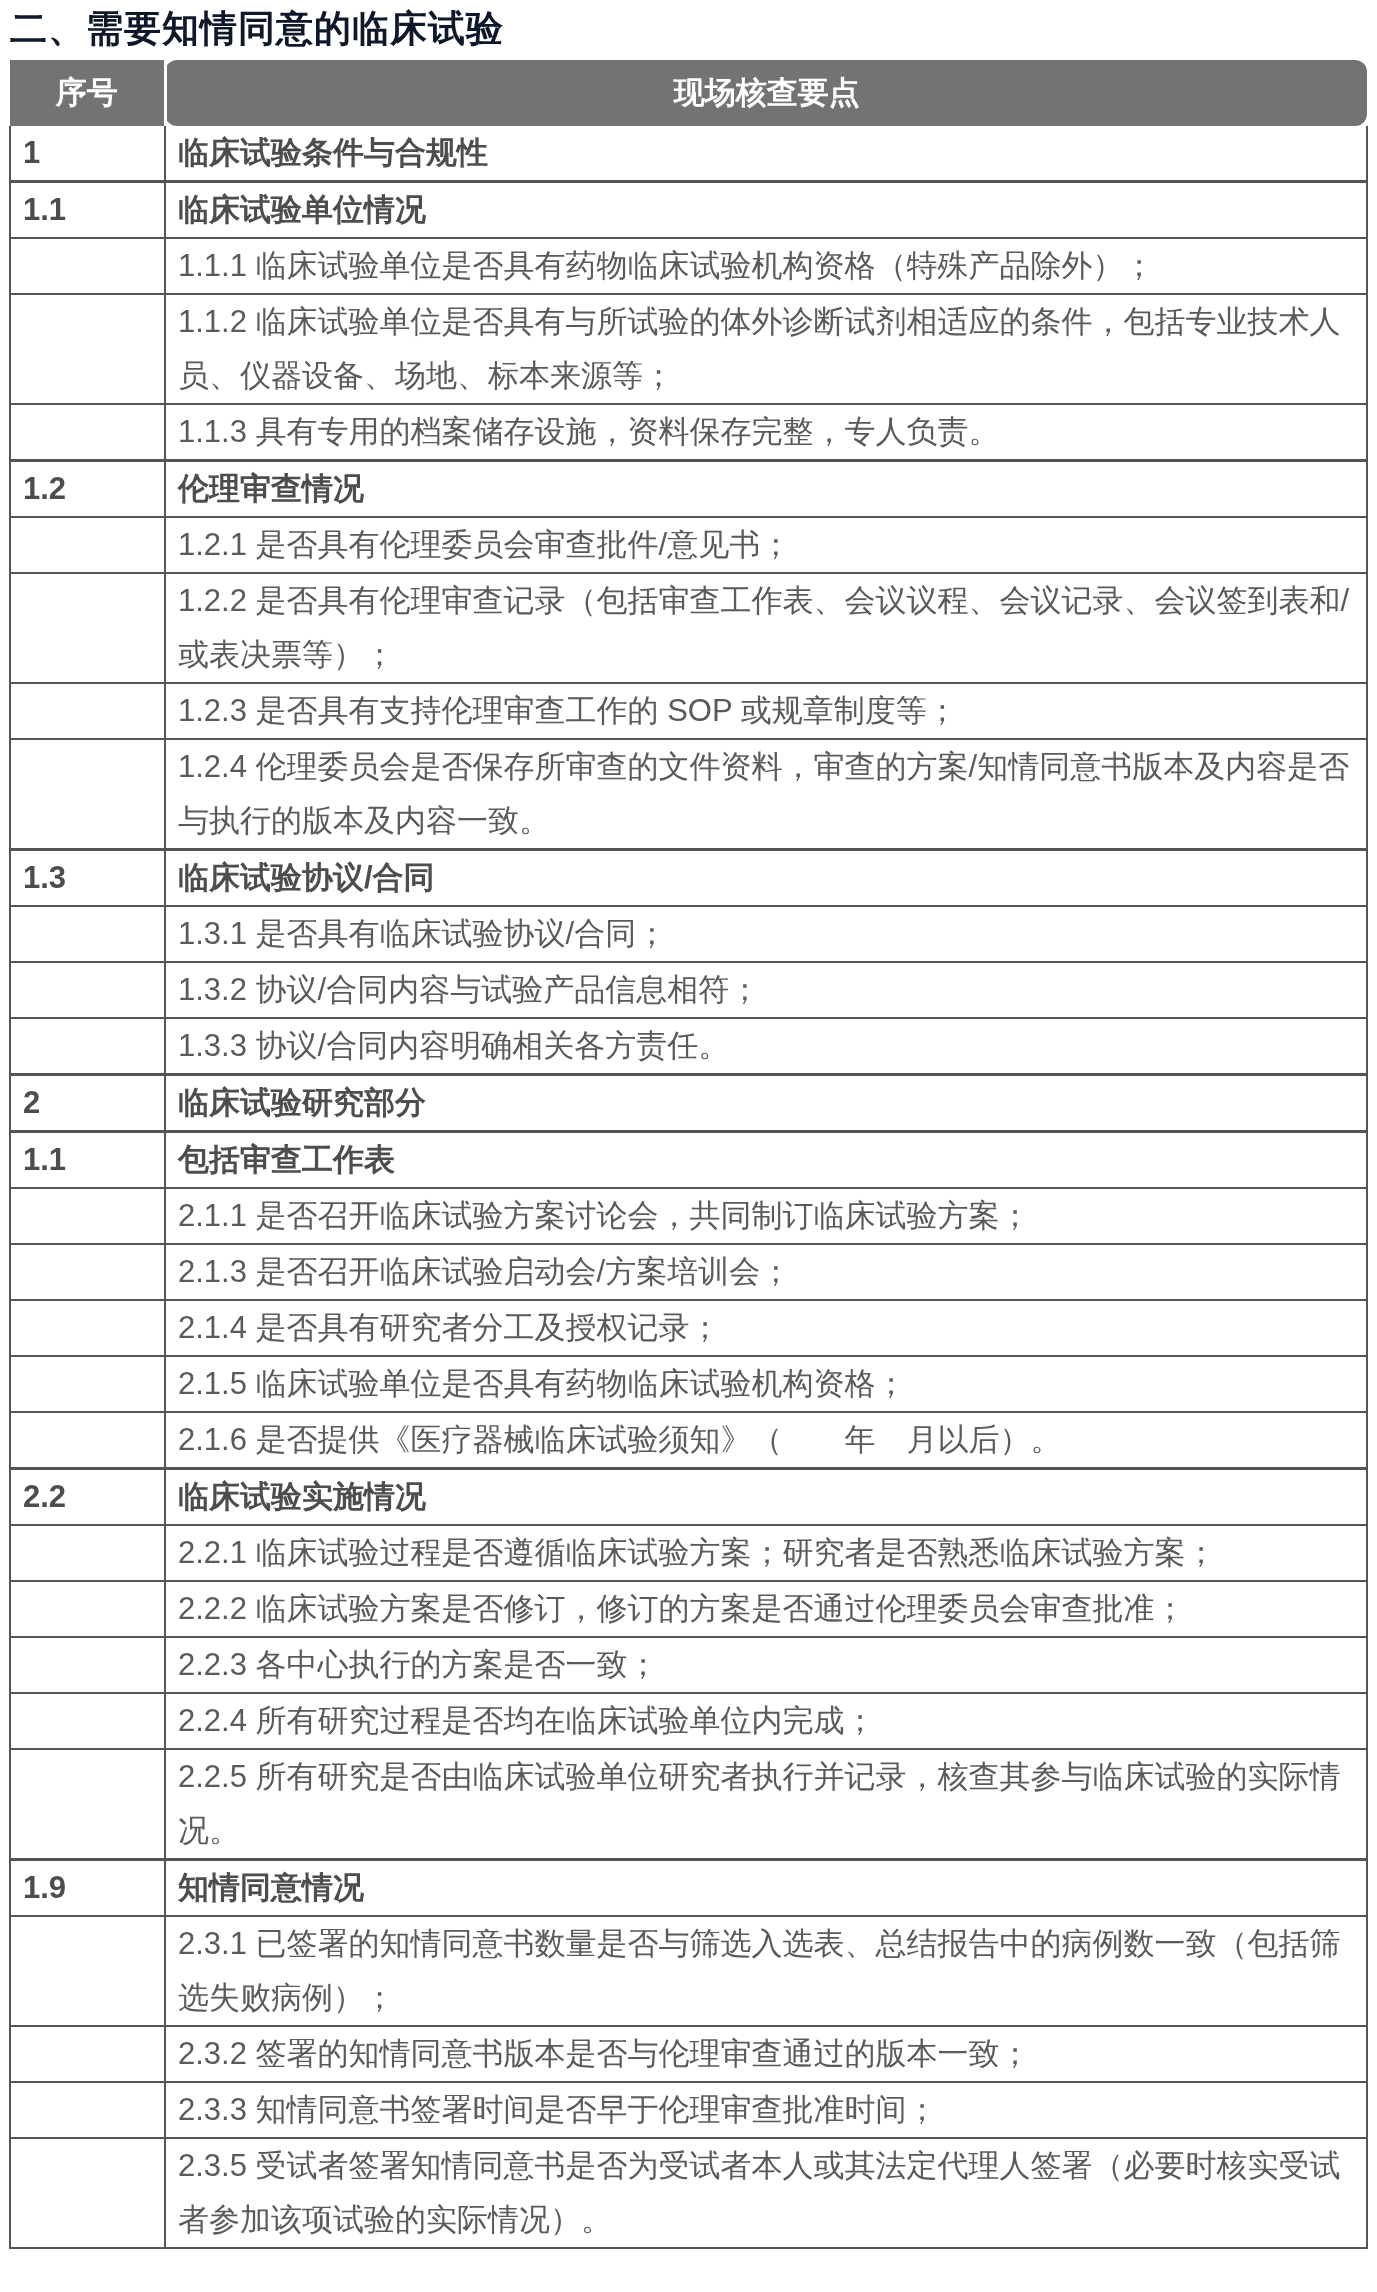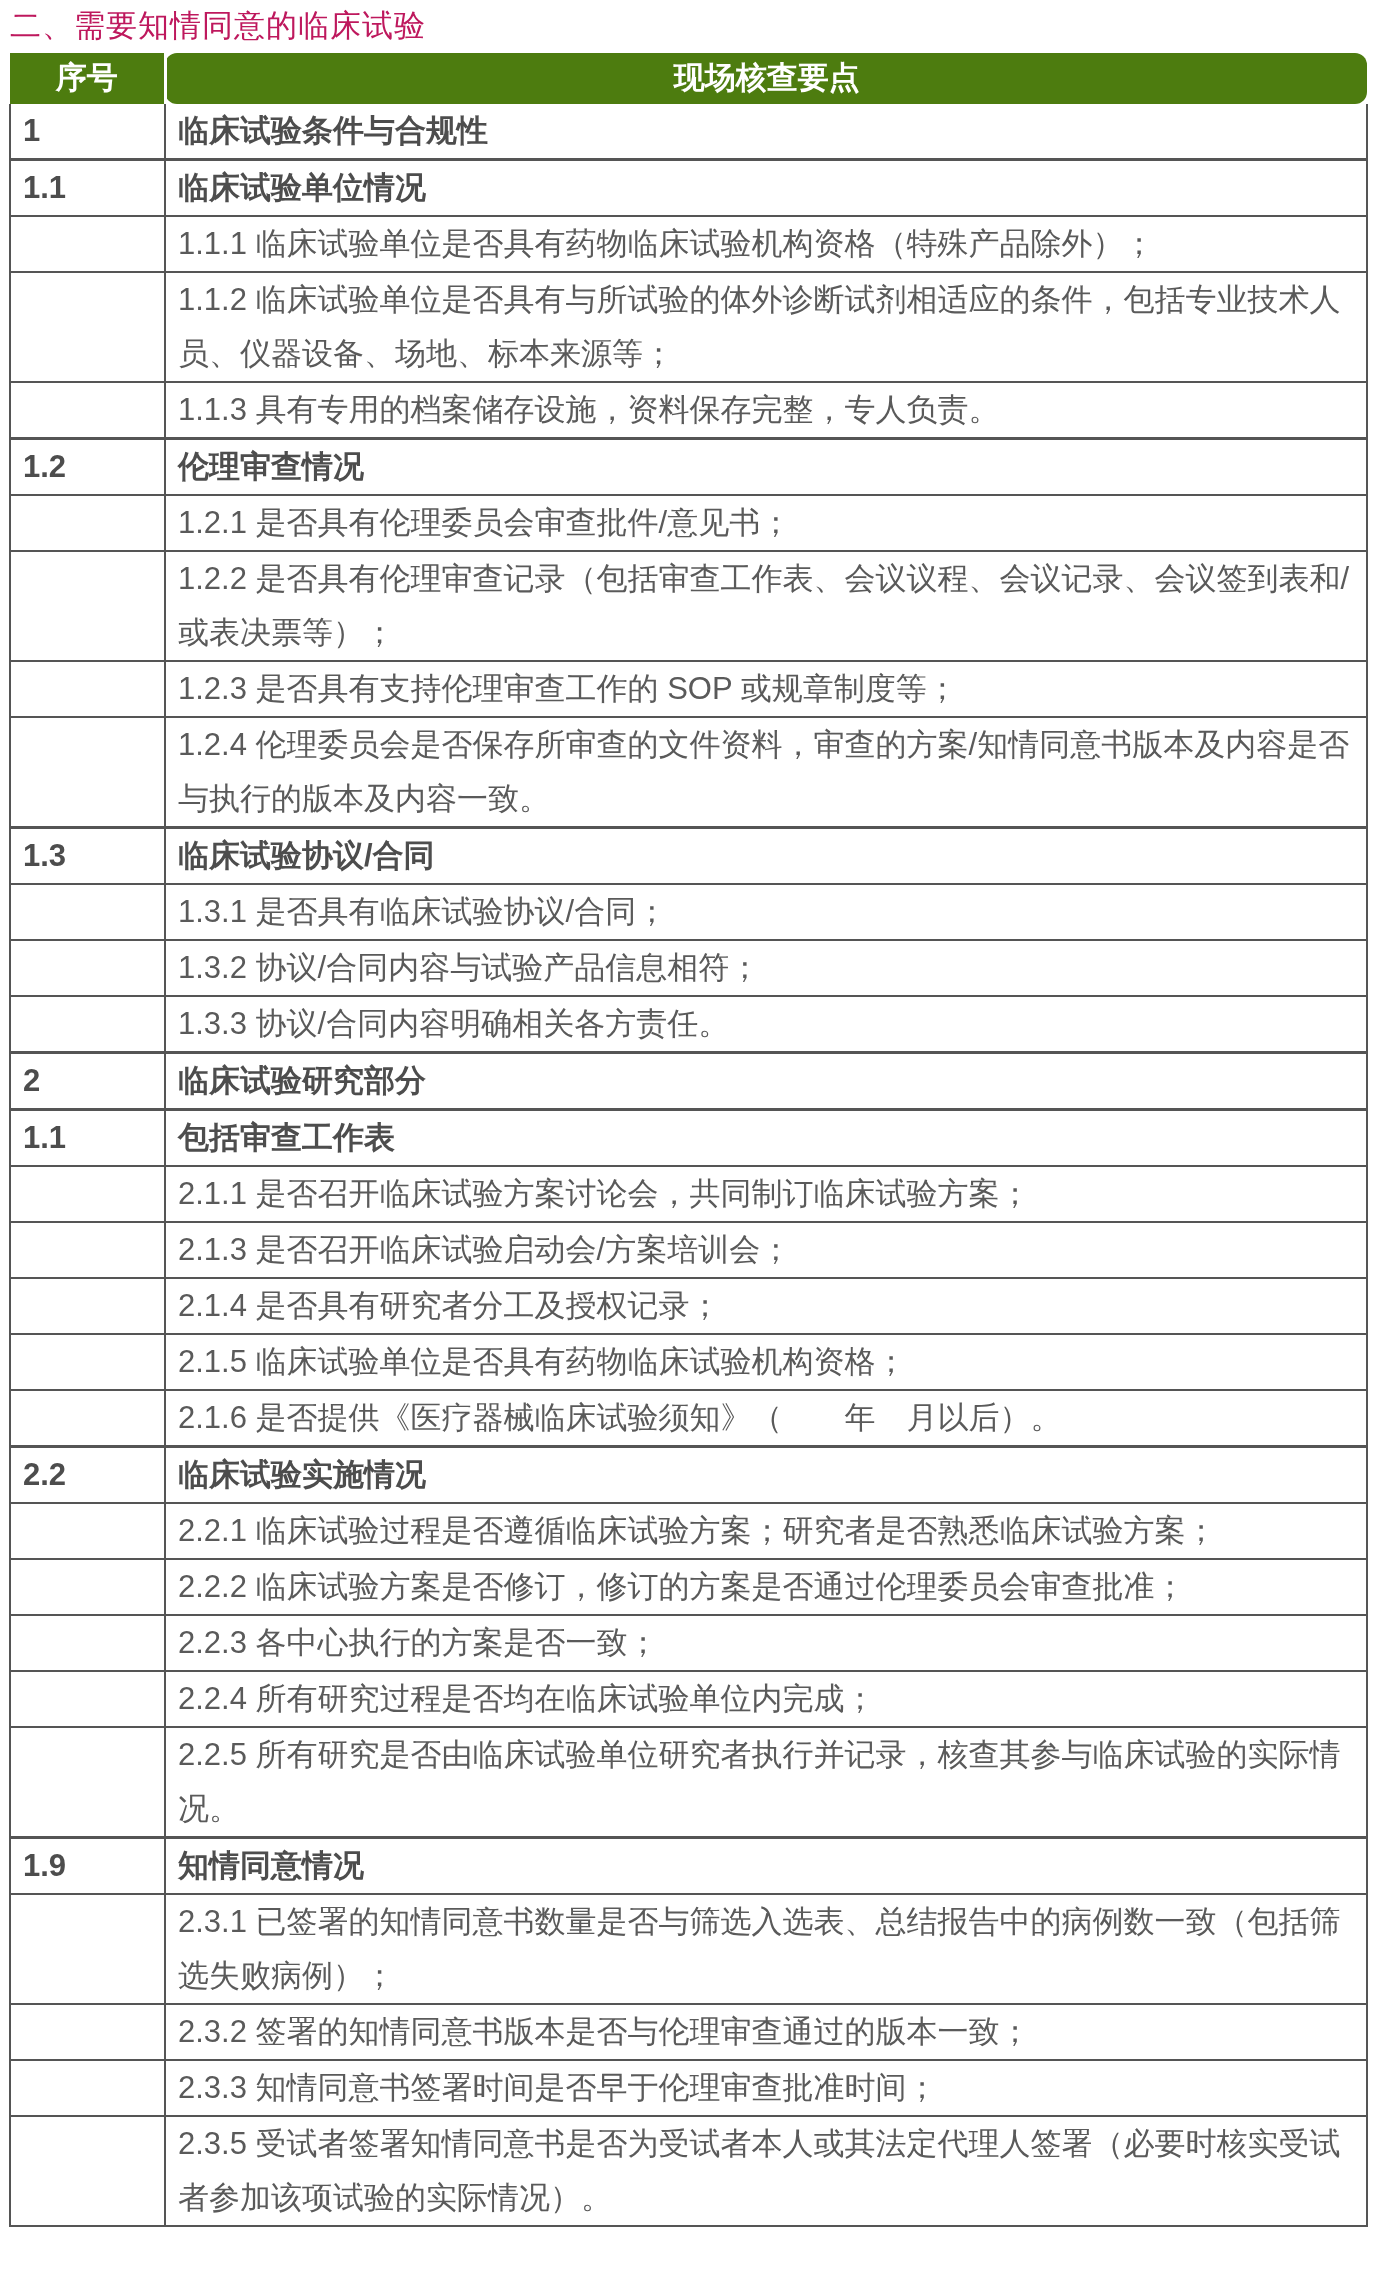--- a/index.html
+++ b/index.html
@@ -9,43 +9,43 @@
     background: #ffffff;
     font-family: "Liberation Sans", "DejaVu Sans", sans-serif;
   }
   .page {
     width: 1377px;
     min-height: 2292px;
     background: #ffffff;
     padding: 6px 9px 10px 9px;
   }
   .doc-title {
-    color: #be185d;
-    font-size: 31px;
-    font-weight: normal;
+    color: #0f172a;
+    font-size: 37px;
+    font-weight: bold;
     line-height: 1.15;
     margin: 2px 0 9px 1px;
     letter-spacing: 1px;
   }
   table.checklist {
     width: 1359px;
     border-collapse: collapse;
     table-layout: fixed;
   }
   col.col-no    { width: 155px; }
   col.col-point { width: auto; }
 
   thead th {
-    background: #4d7c0f;
+    background: #737373;
     color: #ffffff;
     font-size: 31px;
     font-weight: bold;
     height: 51px;
     text-align: center;
-    padding: 4px;
+    padding: 12px;
     border: none;
   }
   thead th.points-th { border-left: 3px solid #ffffff; border-radius: 12px; }
 
   tbody td {
     border: 2px solid #555555;
     font-size: 31px;
     line-height: 54px;
     height: 54px;
     color: #5a5a5a;

